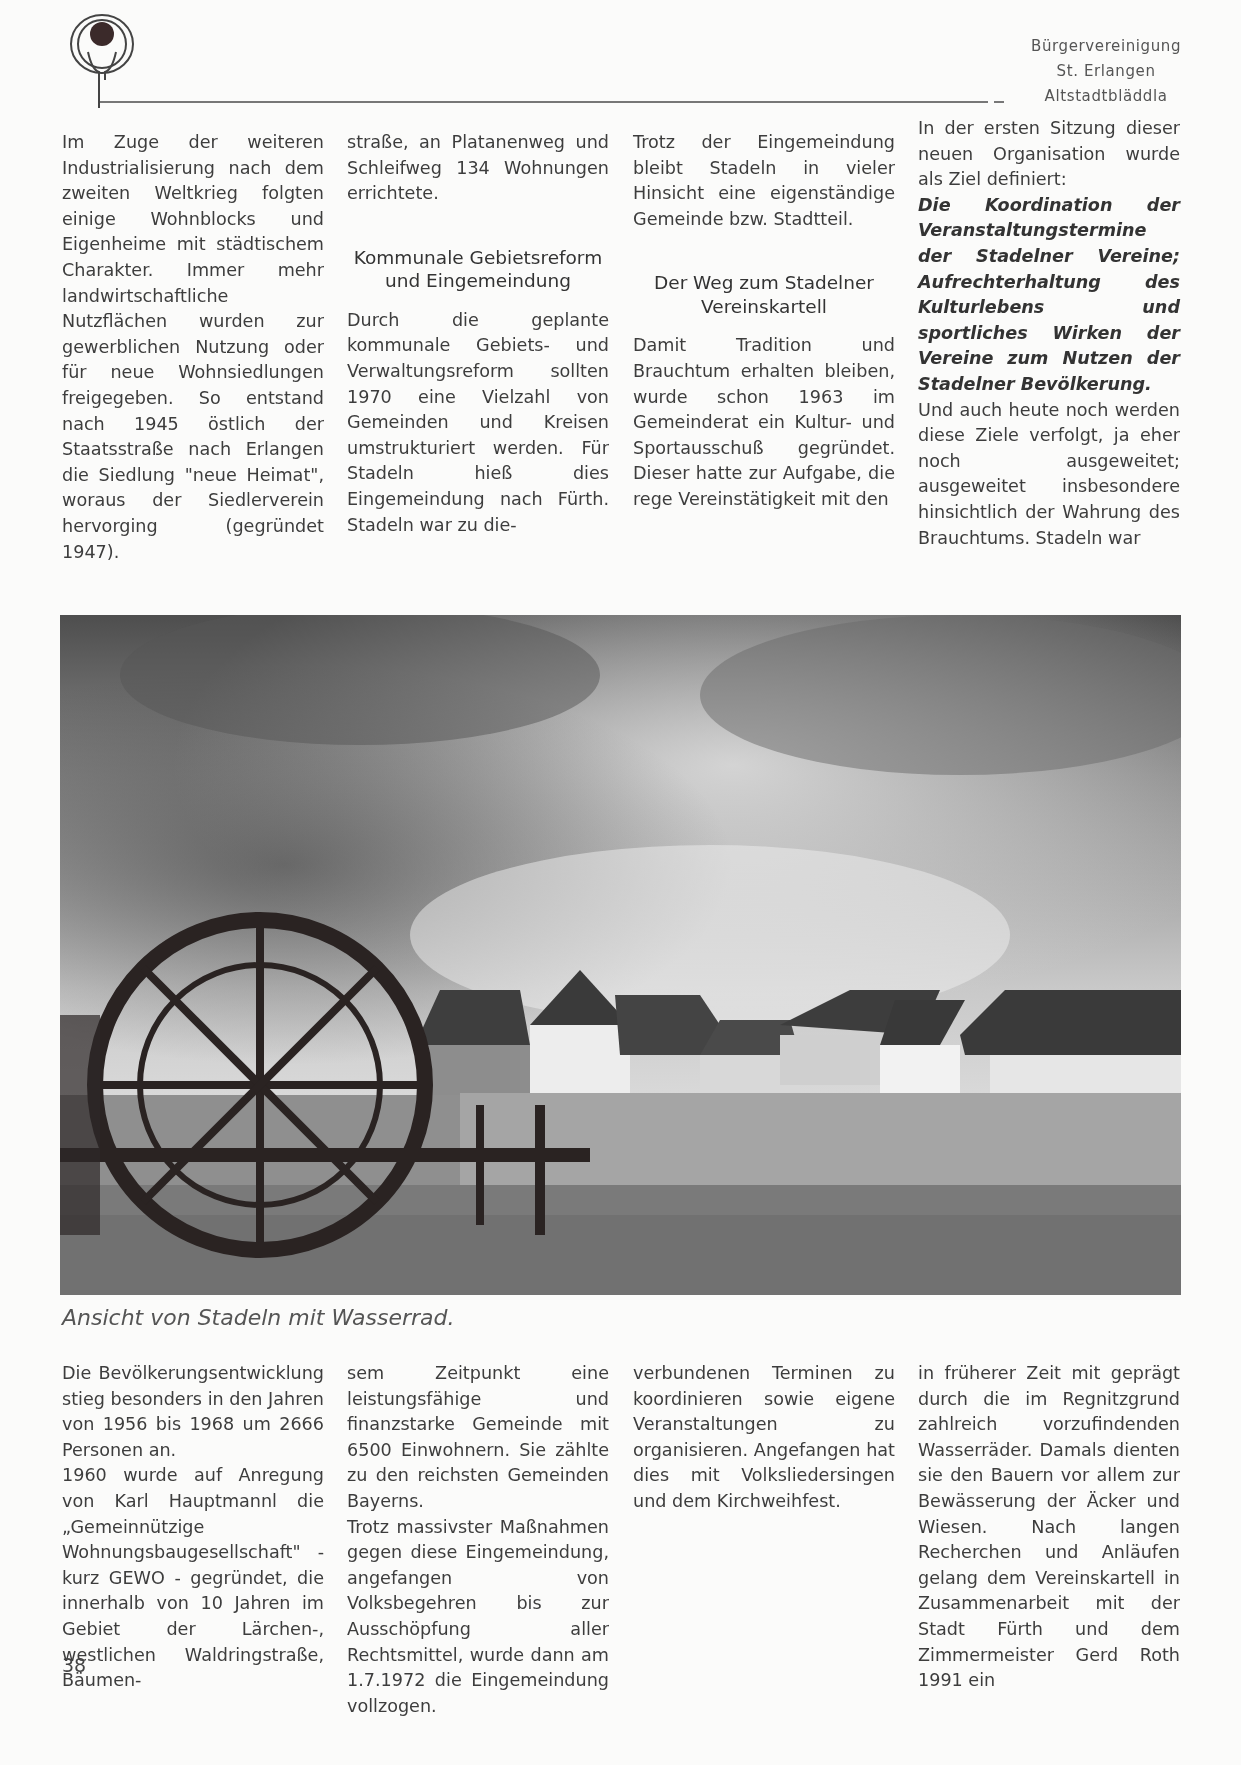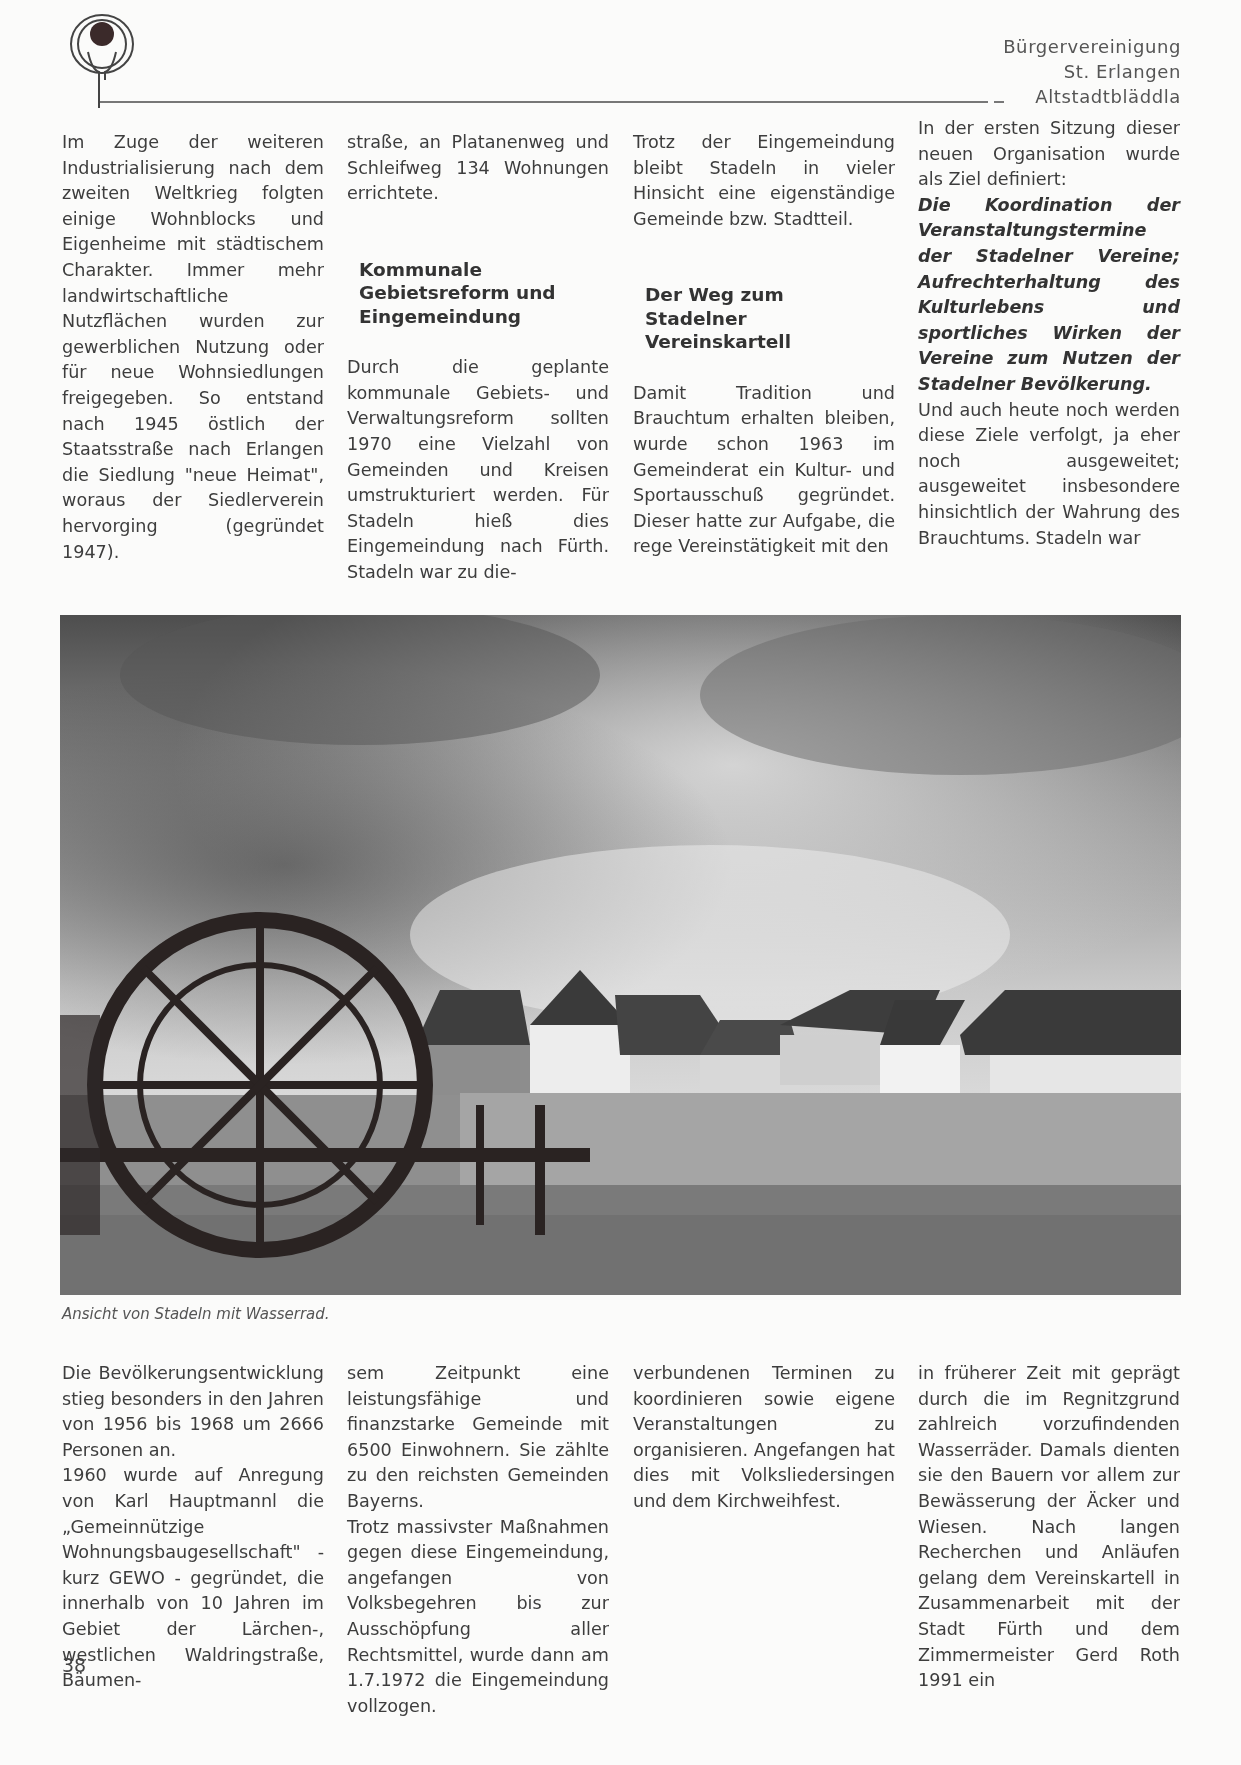--- a/index.html
+++ b/index.html
@@ -5,44 +5,44 @@
   html, body { margin: 0; padding: 0; }
   body {
     width: 1241px; height: 1765px; position: relative; overflow: hidden;
     background: #fbfbfa; color: #3a3a3a;
     font-family: "DejaVu Sans", sans-serif;
   }
   .logo { position: absolute; left: 62px; top: 12px; width: 80px; height: 100px; }
   .rule { position: absolute; left: 100px; top: 101px; width: 888px; height: 2px; background: #777; }
   .rule-tick { position: absolute; left: 994px; top: 101px; width: 10px; height: 2px; background: #777; }
   .masthead {
-    position: absolute; right: 60px; top: 34px; text-align: right;
-    font-size: 18px; line-height: 25px; color: #555; letter-spacing: 0.6px;
+    position: absolute; right: 60px; top: 34px; text-align: center;
+    font-size: 15px; line-height: 25px; color: #555; letter-spacing: 0.6px;
   }
   .col {
     position: absolute; width: 262px;
     font-size: 17.6px; line-height: 25.6px; color: #3d3d3d;
     text-align: justify; hyphens: manual;
   }
   .col p { margin: 0; }
   .col h3 {
-    margin: 12px; font-weight: bold; font-size: 18.5px; line-height: 23.5px; color: #333;
-    text-align: left;
+    margin: 0; font-weight: normal; font-size: 18.5px; line-height: 23.5px; color: #333;
+    text-align: center;
   }
   .col .gap-l { height: 39px; }
   .col .gap-s { height: 15px; }
   .em-bold { font-style: italic; font-weight: bold; color: #333; }
   .photo {
     position: absolute; left: 60px; top: 615px; width: 1121px; height: 680px;
     overflow: hidden; background: #8a8a8a;
   }
   .photo svg { display: block; }
   .caption {
     position: absolute; left: 62px; top: 1305px; font-style: italic;
-    font-size: 15px; color: #555;
+    font-size: 22px; color: #555;
   }
   .pagenum { position: absolute; left: 62px; top: 1654px; font-size: 19px; color: #444; }
 </style>
 </head>
 <body>
 
 <div class="logo">
   <svg width="80" height="100" viewBox="0 0 80 100">
     <ellipse cx="40" cy="32" rx="31" ry="29" fill="none" stroke="#444" stroke-width="2"></ellipse>
     <ellipse cx="40" cy="32" rx="24" ry="24" fill="none" stroke="#444" stroke-width="2"></ellipse>

